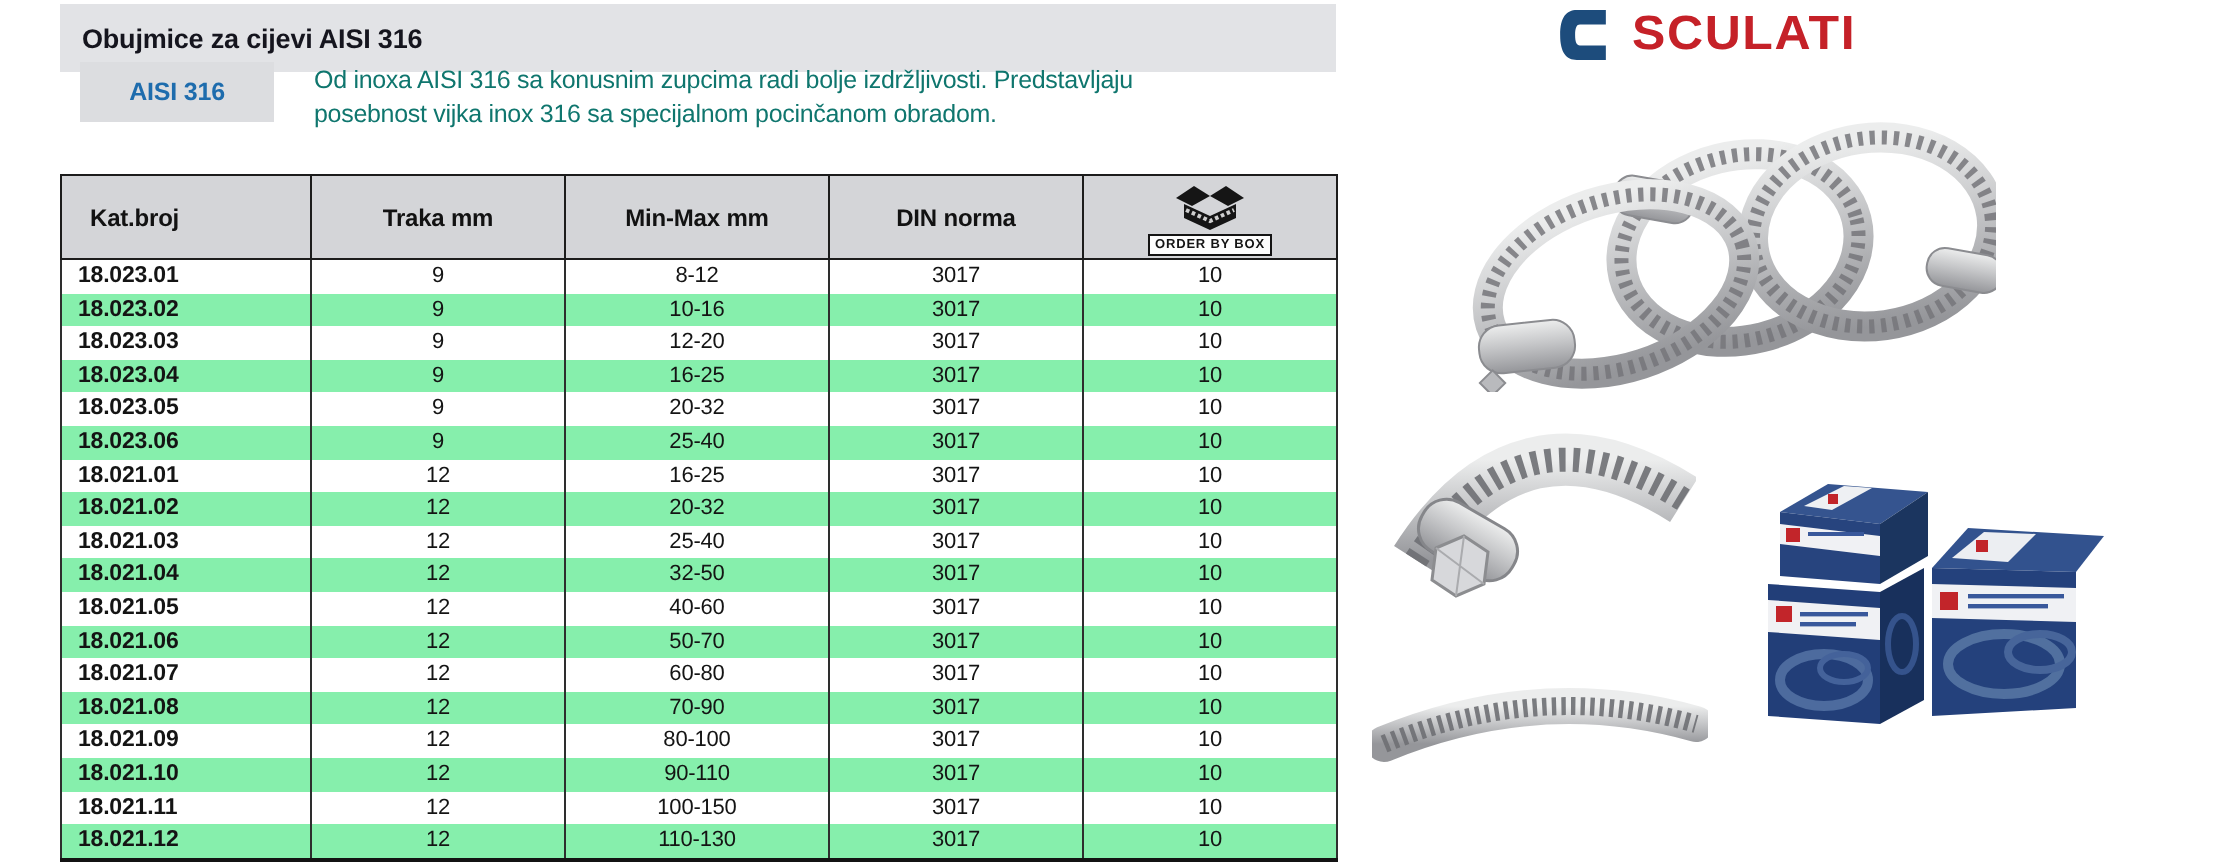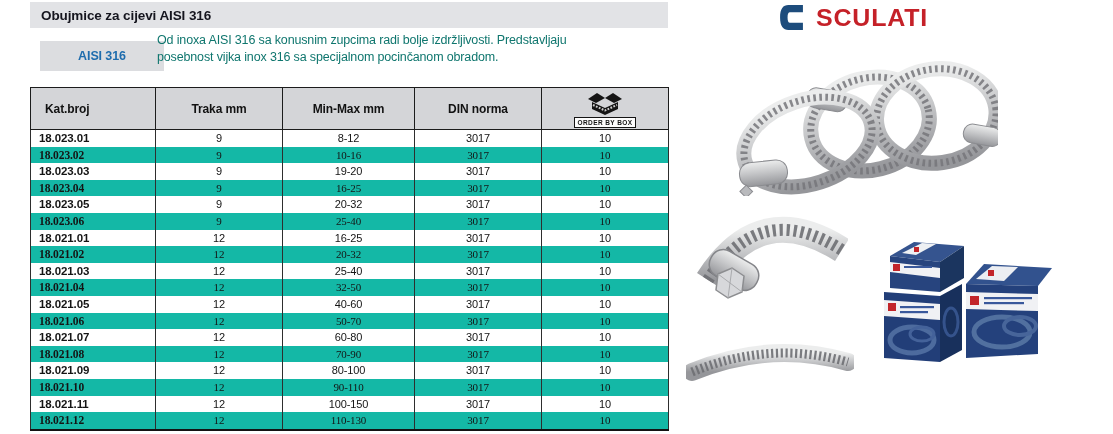--- a/index.html
+++ b/index.html
@@ -2,27 +2,27 @@
 <html><head>
 <meta charset="utf-8">
 <style>
   html,body{margin:0;padding:0;background:#ffffff;}
   .page{
     position:relative;width:1113px;height:434px;background:#ffffff;
     font-family:"Liberation Sans",sans-serif;overflow:hidden;
   }
   
   .title-bar{
-    position:absolute;left:30px;top:2px;width:638px;height:26px;
+    position:absolute;left:30px;top:2px;width:638px;height:34px;
     background:#e2e3e6;display:flex;align-items:center;padding-left:11px;
     box-sizing:border-box;
   }
   .title-bar span{font-size:13.5px;font-weight:bold;color:#15151e;letter-spacing:-0.1px;}
   .badge{
-    position:absolute;left:40px;top:41px;width:124px;height:30px;
+    position:absolute;left:40px;top:31px;width:97px;height:30px;
     background:#dcdde0;display:flex;align-items:center;justify-content:center;
   }
   .badge span{font-size:12.5px;font-weight:bold;color:#1e6cad;letter-spacing:-0.1px;}
   .description{
     position:absolute;left:157px;top:32px;width:515px;
     font-size:12.5px;line-height:17px;color:#0f766e;letter-spacing:-0.15px;
   }
   .description div{white-space:nowrap;}
   
   .logo{
@@ -46,21 +46,21 @@
   .spec-table th.left{text-align:left;padding-left:14px;}
   .spec-table td{
     border-left:1px solid #2e2e2e;border-right:1px solid #2e2e2e;
     height:16.6px;padding:0;font-size:11px;color:#141414;text-align:center;
     line-height:16.6px;letter-spacing:-0.1px;
   }
   .spec-table td:first-child{
     text-align:left;padding-left:8px;font-weight:bold;font-size:11.5px;
   }
   .spec-table tbody tr{background:#ffffff;}
-  .spec-table tbody tr.alt{background:#14b8a6;font-family:Liberation Serif, serif;}
+  .spec-table tbody tr.alt{background:#86efac;}
   .spec-table tbody tr:last-child td{border-bottom:2.5px solid #131313;}
   
   .obb{display:flex;flex-direction:column;align-items:center;justify-content:center;gap:1px;}
   .obb-label{
     border:1px solid #141414;background:#fdfdfd;color:#141414;
     font-size:6.5px;font-weight:bold;letter-spacing:0.4px;
     padding:1px 3px;line-height:7px;white-space:nowrap;
   }
   
   .photo{position:absolute;}
@@ -131,21 +131,21 @@
         <tr class="alt">
           <td>18.023.02</td>
           <td>9</td>
           <td>10-16</td>
           <td>3017</td>
           <td>10</td>
         </tr>
         <tr>
           <td>18.023.03</td>
           <td>9</td>
-          <td>19-20</td>
+          <td>12-20</td>
           <td>3017</td>
           <td>10</td>
         </tr>
         <tr class="alt">
           <td>18.023.04</td>
           <td>9</td>
           <td>16-25</td>
           <td>3017</td>
           <td>10</td>
         </tr>

